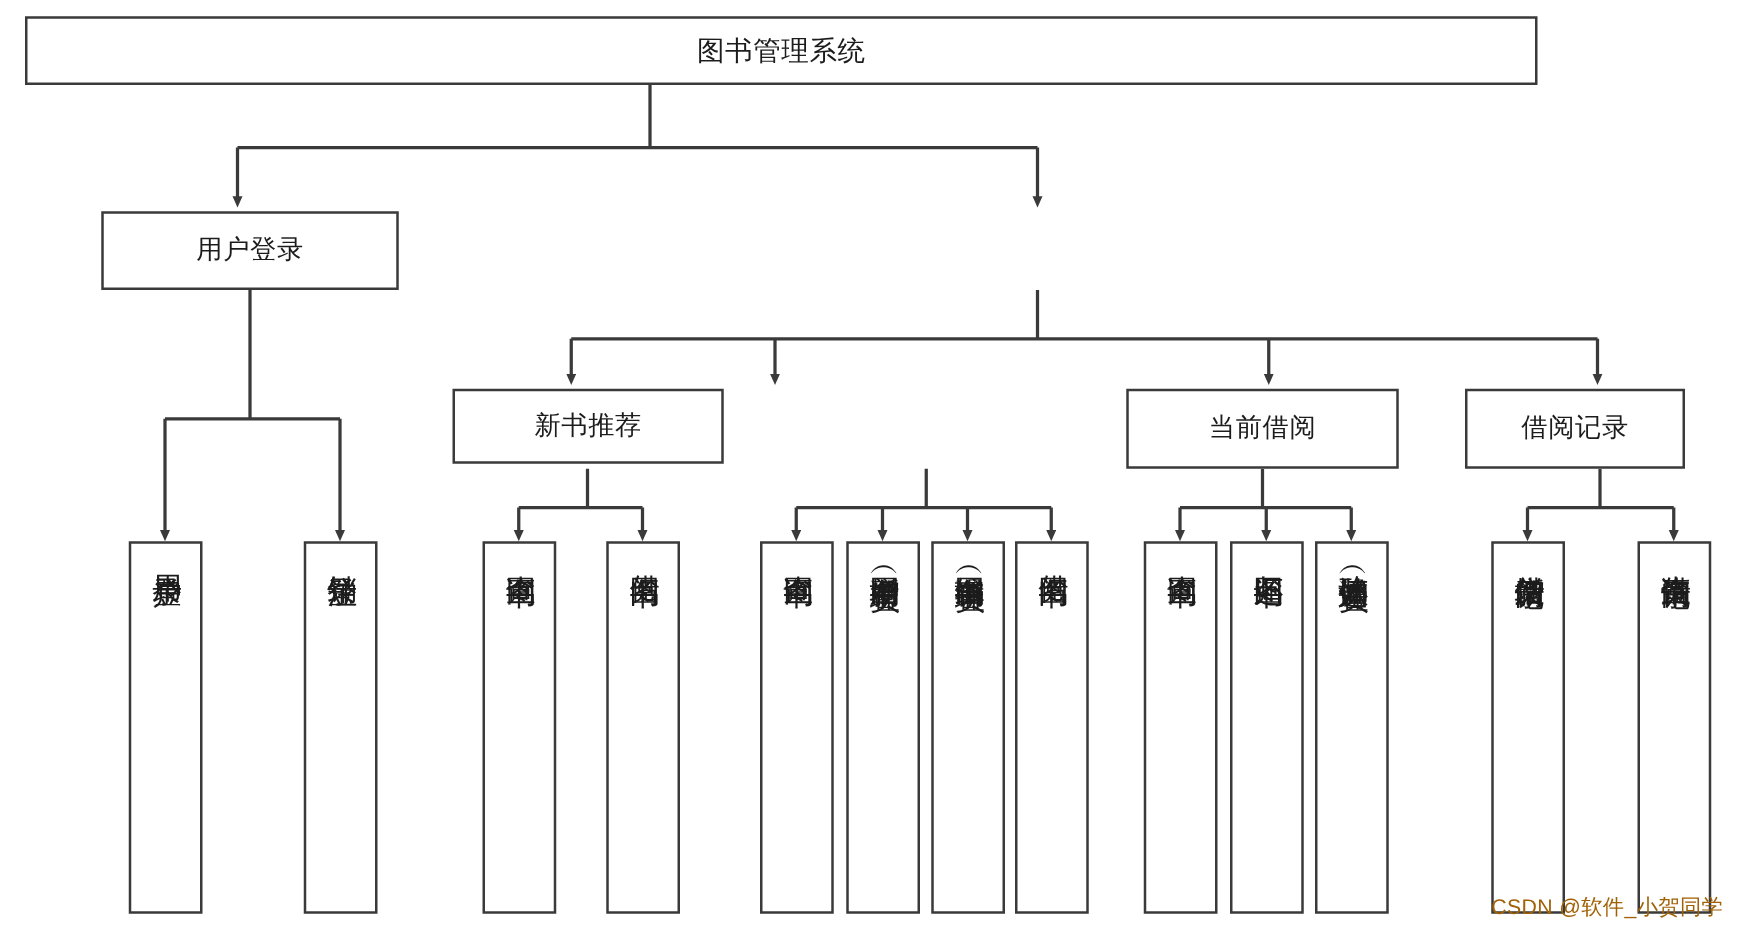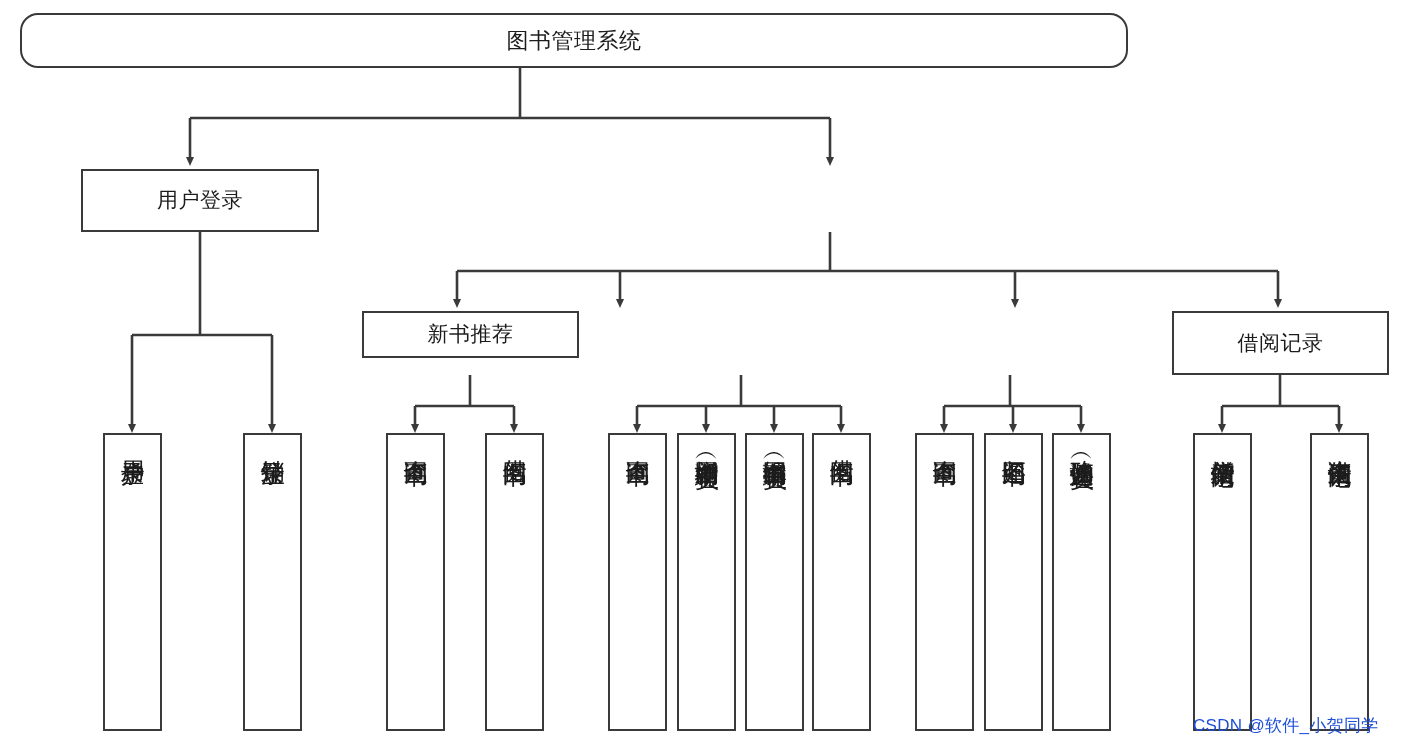--- a/index.html
+++ b/index.html
@@ -57,21 +57,21 @@
     white-space: nowrap;
   }
   .node.root .label {
     font-size: 22px;
   }
   #watermark {
     position: absolute;
     left: 1193px;
     top: 714px;
     font-size: 17px;
-    color: #1d4ed8;
+    color: #a16207;
     white-space: nowrap;
     letter-spacing: 0.3px;
   }
 </style>
 </head>
 <body>
 
 <div id="diagram-root">
 
   <svg class="edges" viewBox="0 0 1405 747" xmlns="http://www.w3.org/2000/svg">
@@ -117,32 +117,35 @@
       <path d="M1013,406 L1013,425" marker-end="url(#arrow)"></path>
       <path d="M1081,406 L1081,425" marker-end="url(#arrow)"></path>
 
       <path d="M1280,375 L1280,406"></path>
       <path d="M1222,406 L1339,406"></path>
       <path d="M1222,406 L1222,425" marker-end="url(#arrow)"></path>
       <path d="M1339,406 L1339,425" marker-end="url(#arrow)"></path>
     </g>
   </svg>
 
-  <div class="node horizontal root" style="left:20px; top:13px; width:1108px; height:55px;border-radius:18px;">
+  <div class="node horizontal root" style="left:20px; top:13px; width:1210px; height:55px;">
     <span class="label">图书管理系统</span>
   </div>
 
   <div class="node horizontal" style="left:81px; top:169px; width:238px; height:63px;">
     <span class="label">用户登录</span>
   </div>
 
-  <div class="node horizontal" style="left:362px; top:311px; width:217px; height:47px;">
+  <div class="node horizontal" style="left:362px; top:311px; width:217px; height:60px;">
     <span class="label">新书推荐</span>
   </div>
-  <div class="node horizontal" style="left:1172px; top:311px; width:217px; height:64px;">
+  <div class="node horizontal" style="left:901px; top:311px; width:218px; height:64px;">
+    <span class="label">当前借阅</span>
+  </div>
+  <div class="node horizontal" style="left:1172px; top:311px; width:176px; height:64px;">
     <span class="label">借阅记录</span>
   </div>
 
   <div class="node vertical" style="left:103px; top:433px; width:59px; height:298px;">
     <span class="label">用户登录</span>
   </div>
   <div class="node vertical" style="left:243px; top:433px; width:59px; height:298px;">
     <span class="label">注销登录</span>
   </div>
 

